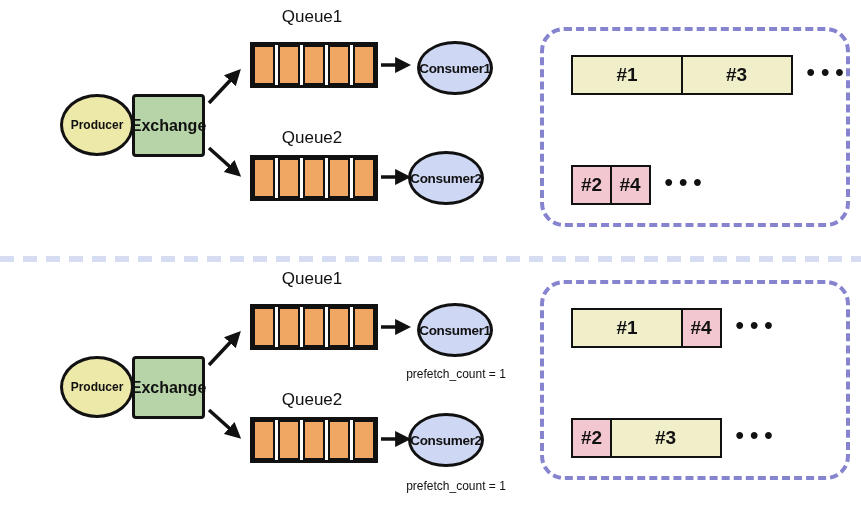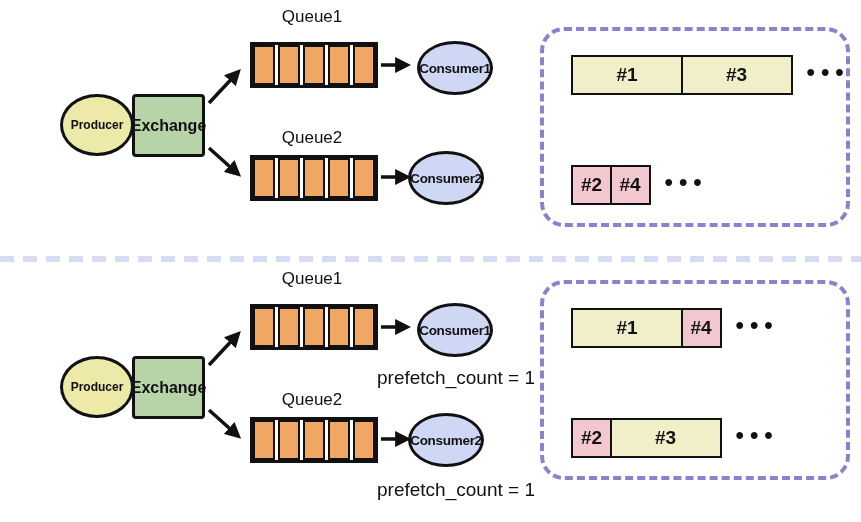--- a/index.html
+++ b/index.html
@@ -70,21 +70,21 @@
   .msg-cell + .msg-cell { margin-left:-2.5px; }
   .msg-cell[data-size="wide"]   { width:112px; }
   .msg-cell[data-size="narrow"] { width:41px; }
   .msg-cell[data-tone="yellow"] { background:var(--msg_yellow); }
   .msg-cell[data-tone="pink"]   { background:var(--msg_pink); }
   .dots { margin-left:14px; font-weight:bold; font-size:24px;
     letter-spacing:6px; line-height:1; margin-top:-6px; }
 
   .prefetch {
     position:absolute; left:371px; width:170px; text-align:center;
-    font-size:19px; font-weight:normal;
+    font-size:12px; font-weight:normal;
   }
   .prefetch-1 { top:105px; }
   .prefetch-2 { top:217px; }
 
   .divider {
     position:absolute; left:0; top:256px; width:861px; height:6px;
     background:repeating-linear-gradient(90deg,
       var(--divider) 0px, var(--divider) 14px,
       transparent 14px, transparent 23px);
   }

